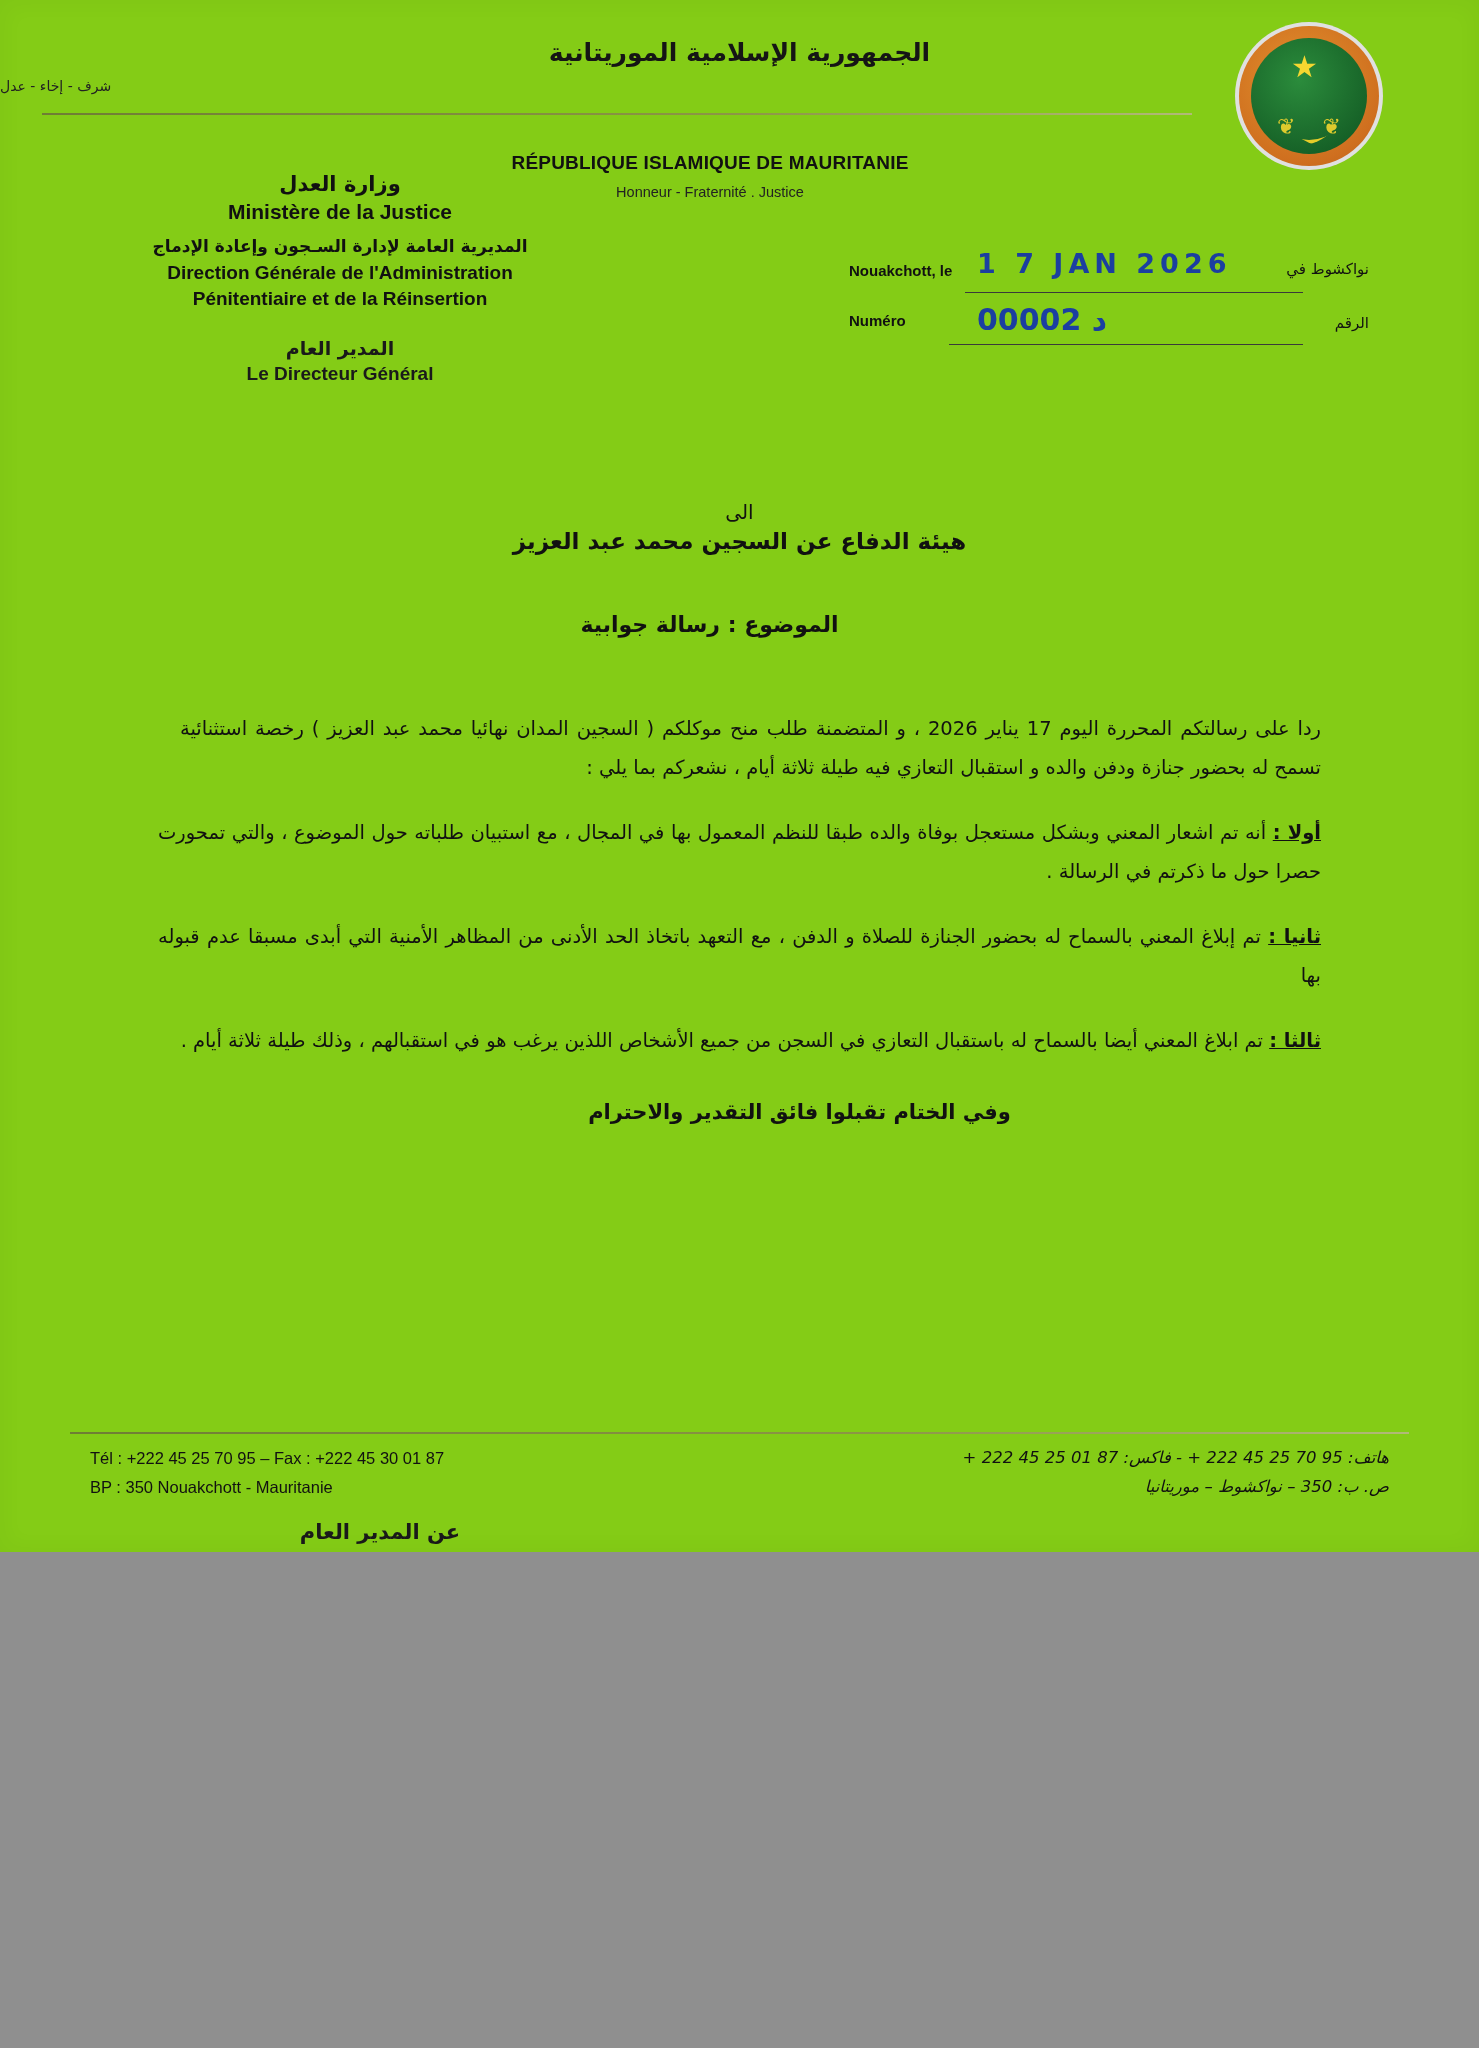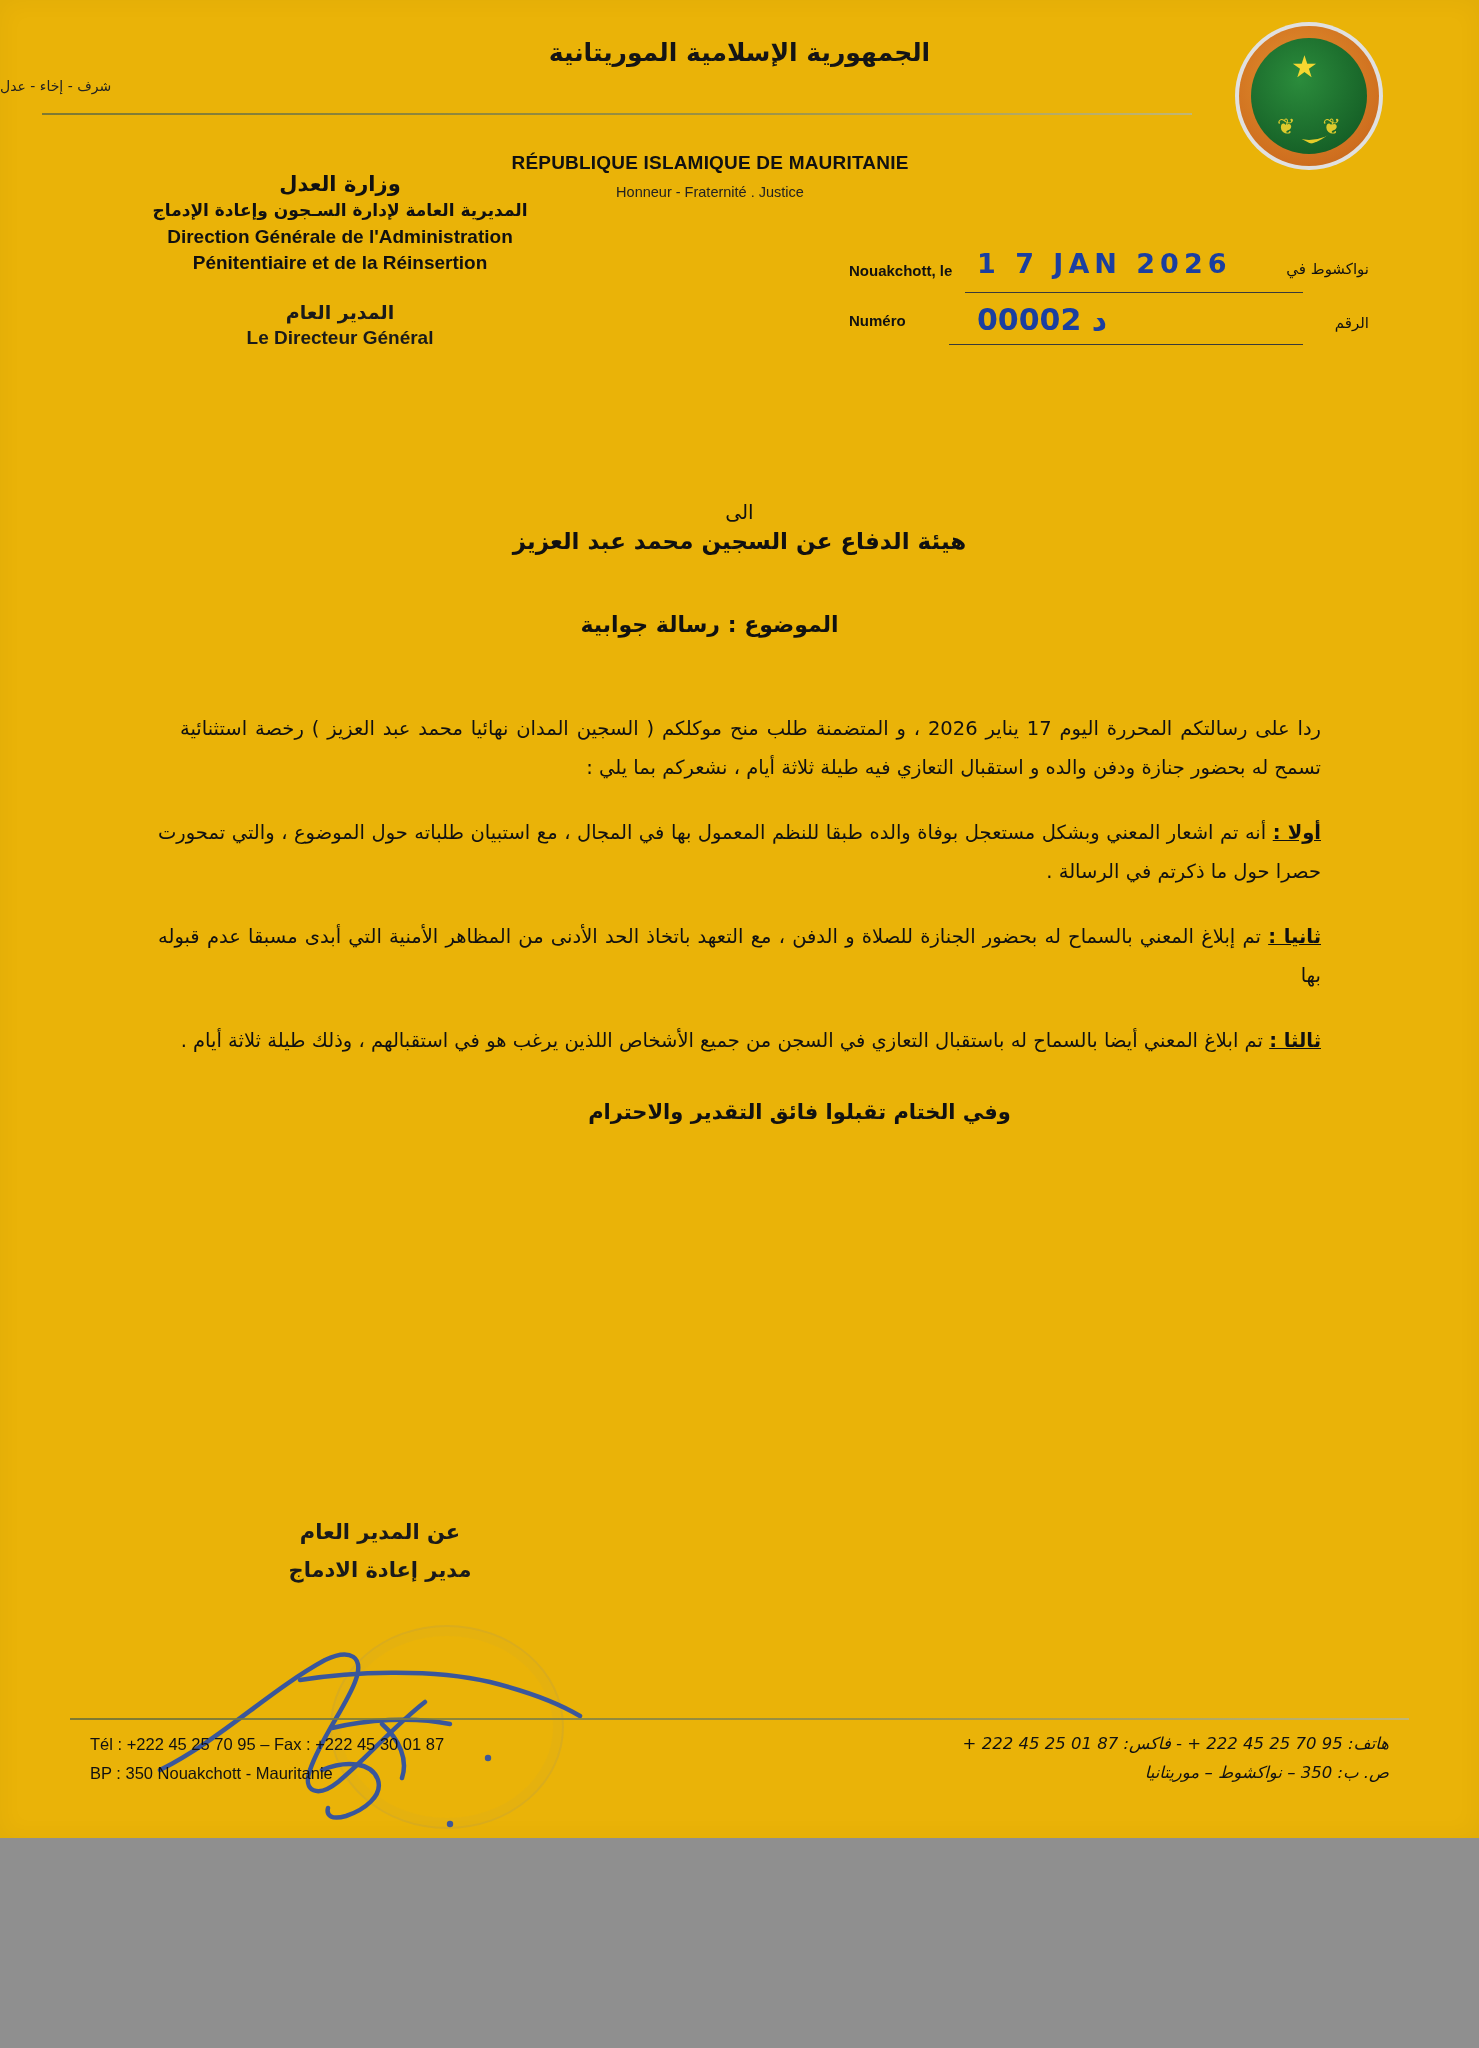--- a/index.html
+++ b/index.html
@@ -3,22 +3,22 @@
 <meta charset="utf-8">
 <style>
   html, body {
     margin: 0;
     padding: 0;
     background: #8f8f8f;
   }
   .page {
     position: relative;
     width: 1479px;
-    height: 1838px;
-    background: #eab308;
+    height: 1552px;
+    background: #84cc16;
     overflow: hidden;
     font-family: "Liberation Sans", sans-serif;
     color: #1a1a1a;
   }
   
   .page::before {
     content: "";
     position: absolute;
     inset: 0;
     box-shadow: inset 0 0 26px rgba(0,0,0,0.045);
@@ -392,20 +392,21 @@
         <div class="crescent"></div>
         <div class="star">★</div>
         <div class="palm">❦</div>
         <div class="palm2">❦</div>
       </div>
     </div>
   </div>
 
   <div class="ministry">
     <div class="ar">وزارة العدل</div>
+    <div class="fr">Ministère de la Justice</div>
     <div class="ar2">المديرية العامة لإدارة السـجون وإعادة الإدماج</div>
     <div class="fr2">
       <span>Direction Générale de l'Administration</span><br>
       <span>Pénitentiaire et de la Réinsertion</span>
     </div>
     <div class="ar3">المدير العام</div>
     <div class="fr3">Le Directeur Général</div>
   </div>
 
   <div class="meta">

